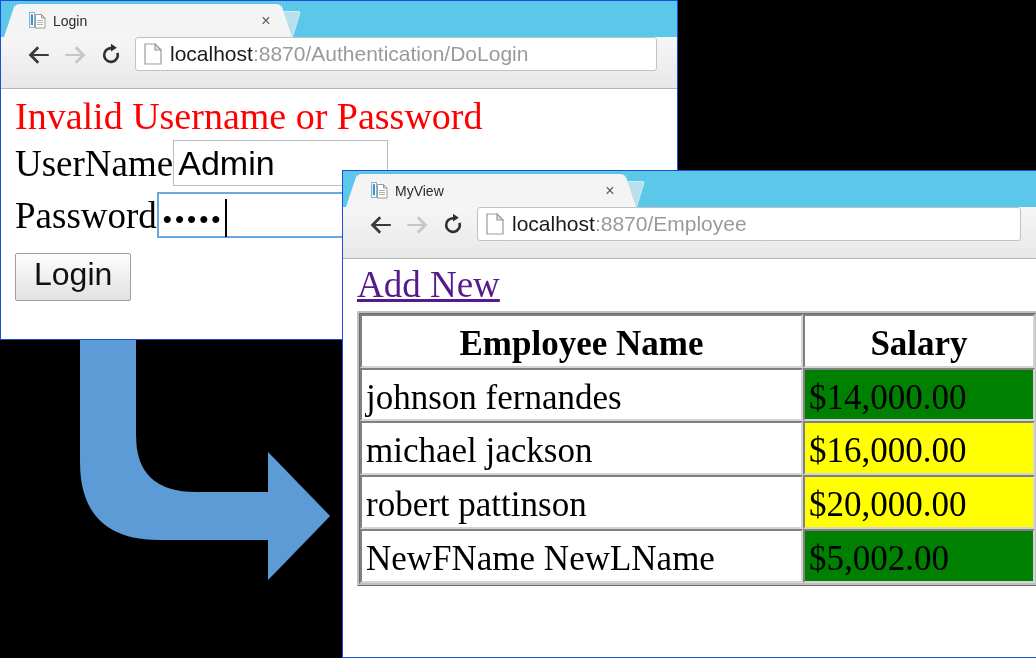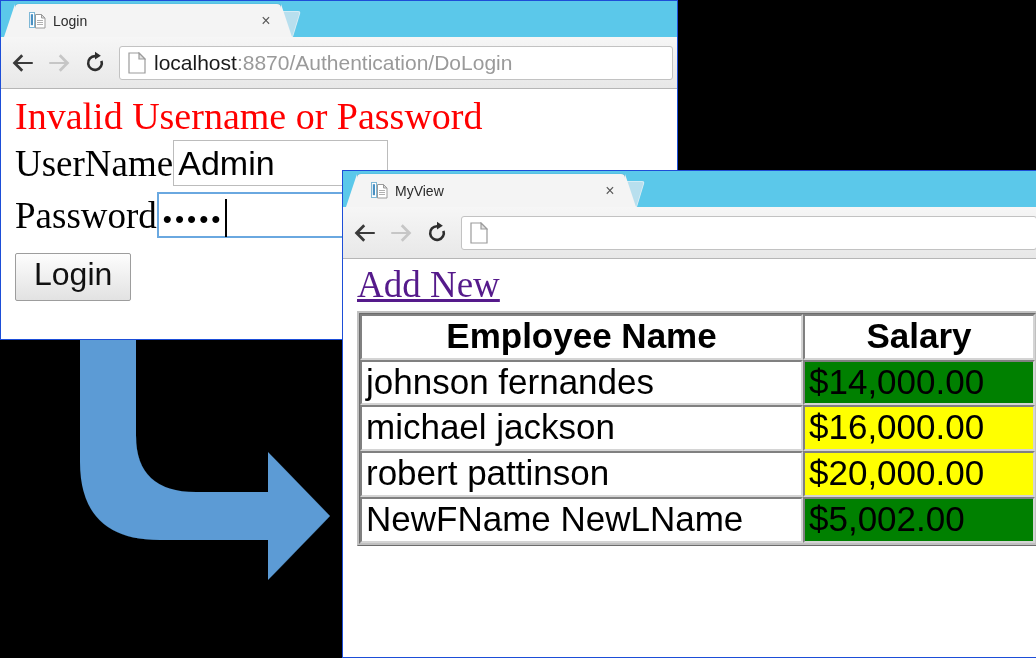--- a/index.html
+++ b/index.html
@@ -69,22 +69,22 @@
     background: #b8dfee;
     border-top-left-radius: 3px; border-top-right-radius: 3px;
     transform: skewX(-17deg);
     box-shadow: inset 0 0 0 1px rgba(255,255,255,.4);
   }
 
   .toolbar {
     height: 52px;
     background: linear-gradient(#f6f6f6, #e8e8e8);
     border-bottom: 1px solid #b6b6b6;
-    display: flex; align-items: center;
-    padding: 0 4px;
+    display: flex; align-items: flex-start;
+    padding: 0 20px;
   }
   .navbtn { width: 36px; height: 36px; display:flex; align-items:center; justify-content:center; flex:0 0 auto;}
   .omnibox {
     flex: 1 1 auto;
     height: 34px;
     background: #fff;
     border: 1px solid #c2c2c2;
     border-radius: 3px;
     display: flex; align-items: center;
     padding: 0 8px;
@@ -159,24 +159,24 @@
     border-collapse: separate;
     border-spacing: 0;
     margin: 6px 0 0 14px;
     border: 3px ridge #c0c0c0;
     background: #fff;
     width: 678px;
     table-layout: fixed;
   }
   table.emp td, table.emp th {
     border: 2px inset #d4d4d4;
-    font-family: Liberation Sans, sans-serif;
+    font-family: Liberation Serif, serif;
     font-size: 35px;
     color: #000;
-    padding: 1px 4px 3px 4px;
+    padding: 9px 4px 3px 4px;
     line-height: 1.08;
     white-space: nowrap;
     overflow: hidden;
   }
   table.emp th { text-align: center; font-weight: bold; background:#fff; }
   table.emp td.name { text-align: left; background: #fff; }
   table.emp td.sal { text-align: left; }
   col.c-name { width: 443px; }
   col.c-sal  { width: 232px; }
 </style>
@@ -313,20 +313,21 @@
           <path d="M12 1.6 l5.4 3.6 -5.4 3.6 z" fill="#2e2e2e"></path>
         </svg>
       </span>
       <div class="omnibox">
         <span class="pageicon">
           <svg viewBox="0 0 18 22" width="18" height="22">
             <path d="M1 1 h10 l6 6 v14 h-16 z" fill="#ffffff" stroke="#9b9b9b" stroke-width="1.2"></path>
             <path d="M11 1 v6 h6 z" fill="#e3e3e3" stroke="#9b9b9b" stroke-width="1.2"></path>
           </svg>
         </span>
+        <span class="url"><b>localhost</b><span>:8870/Employee</span></span>
       </div>
     </div>
 
     <div class="viewport" style="height:399px;">
       <a class="addnew">Add New</a>
       <table class="emp">
         <colgroup>
             <col class="c-name">
             <col class="c-sal">
           </colgroup>

